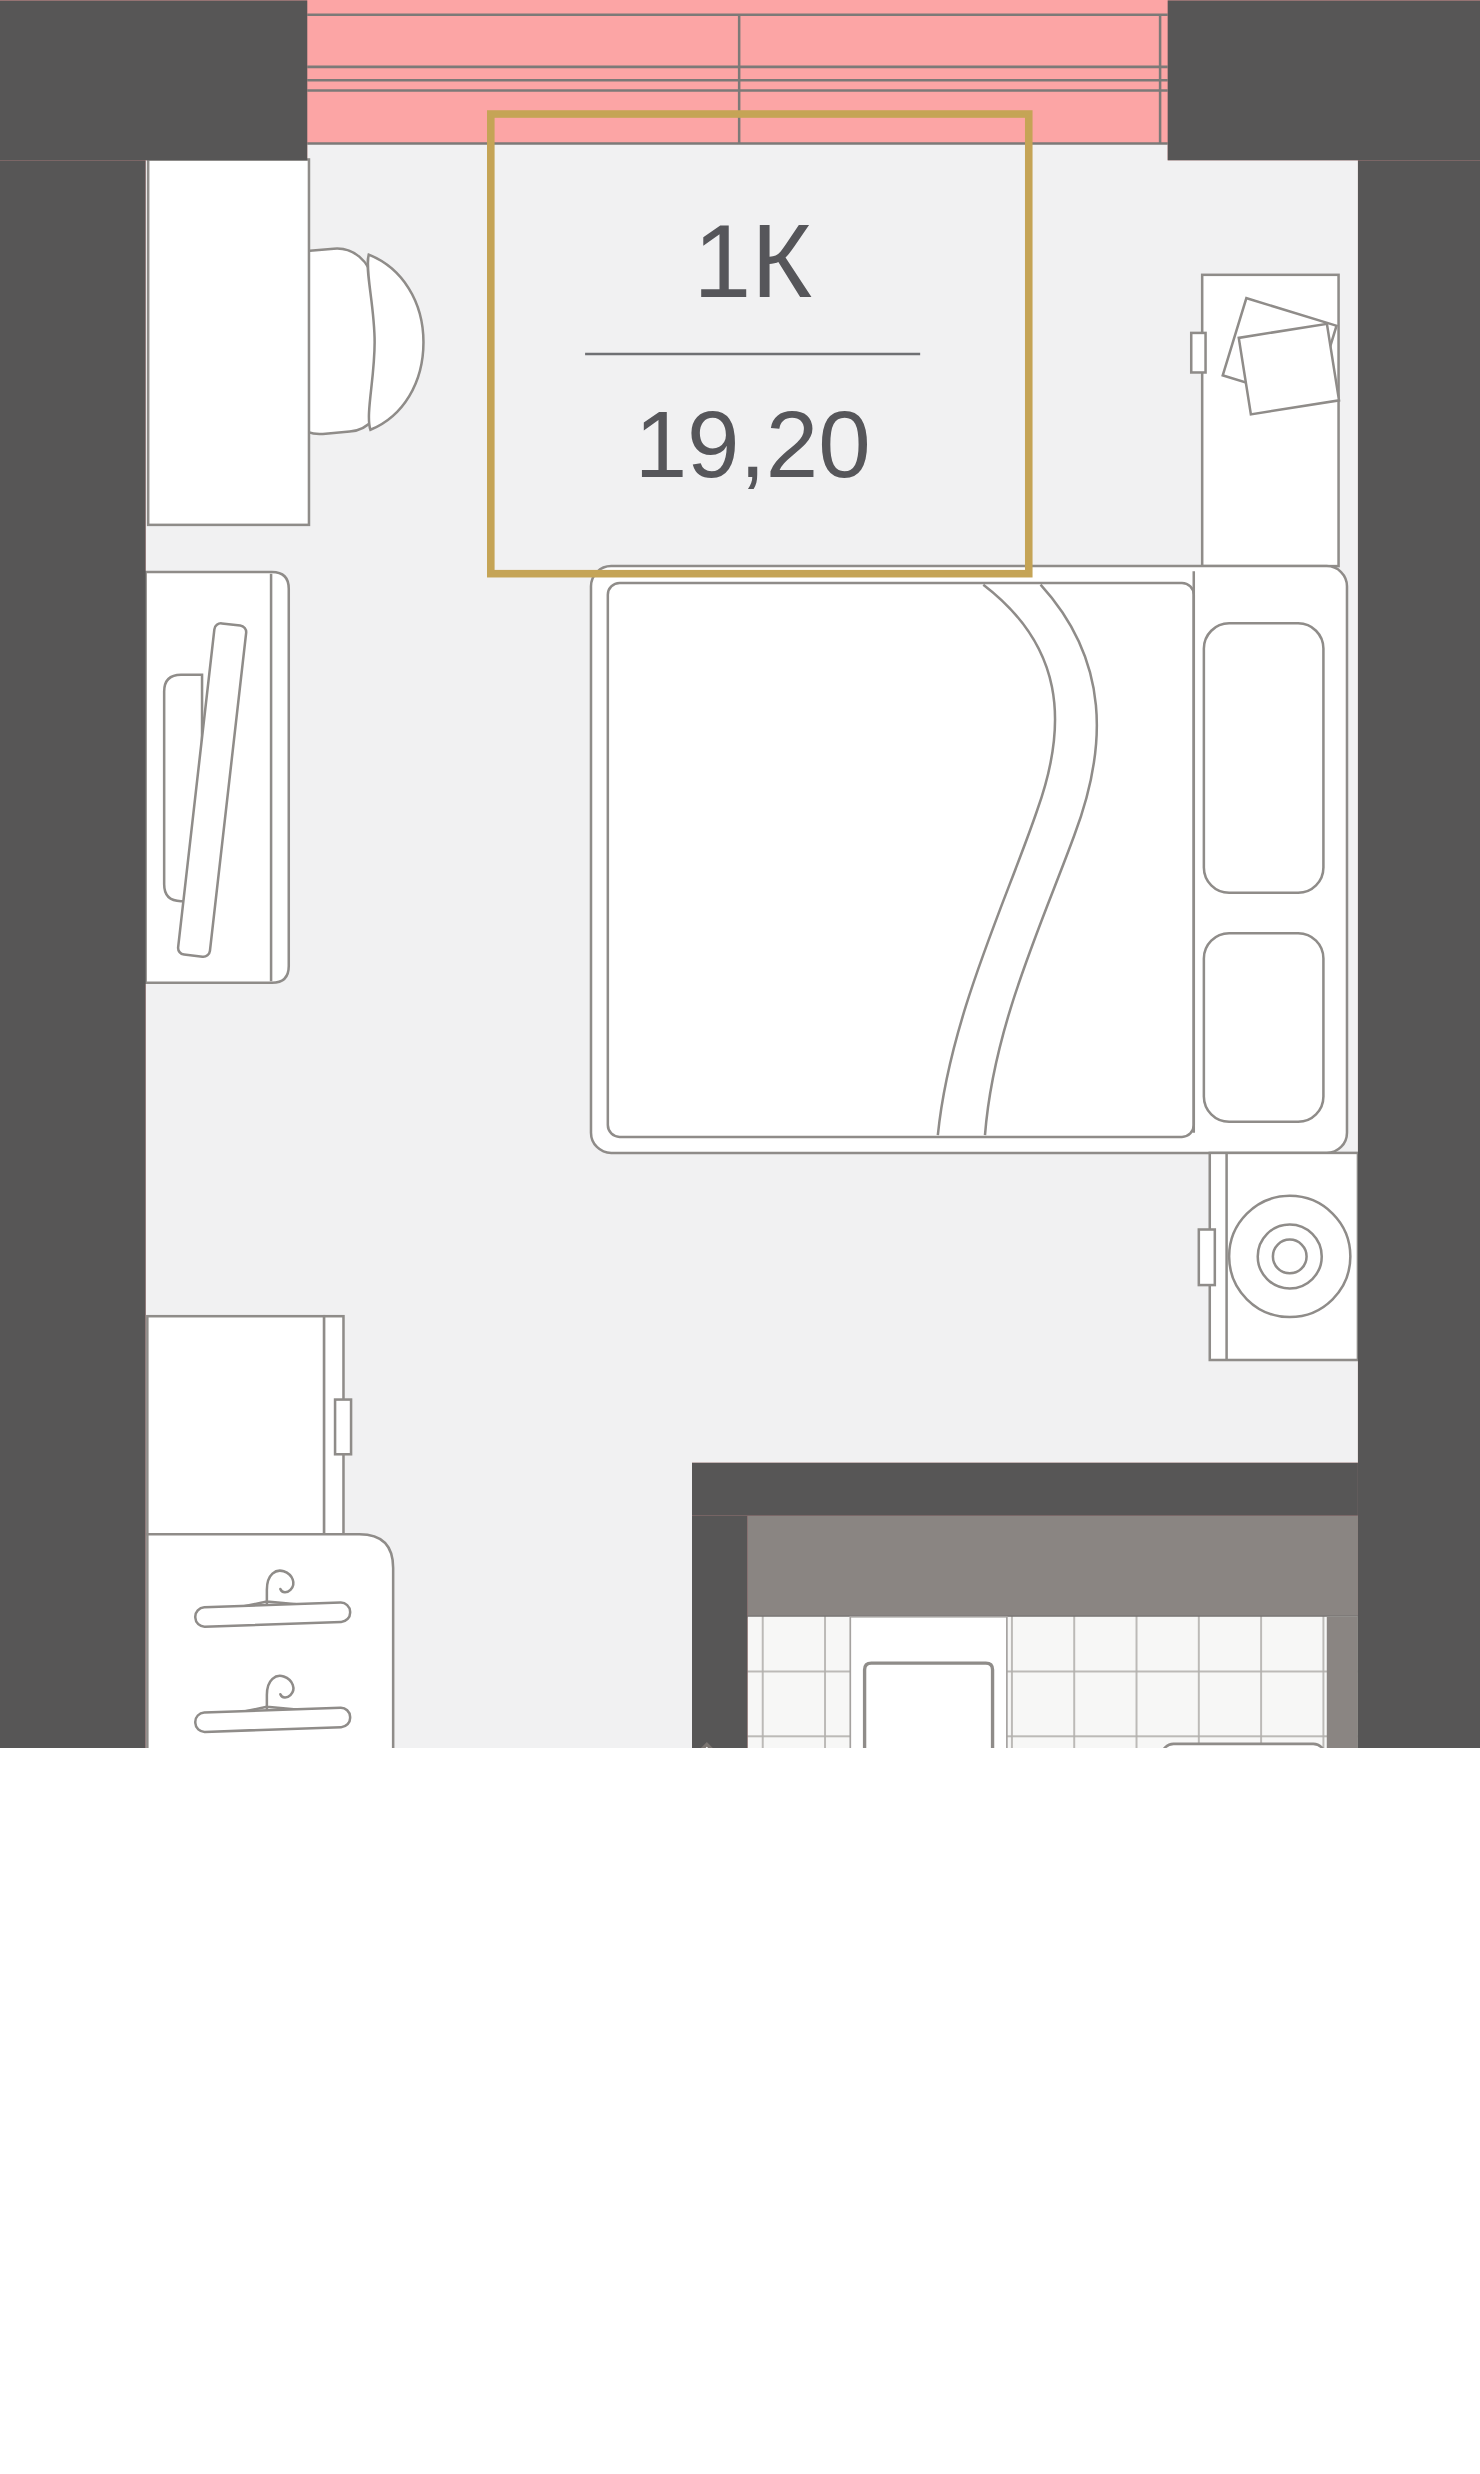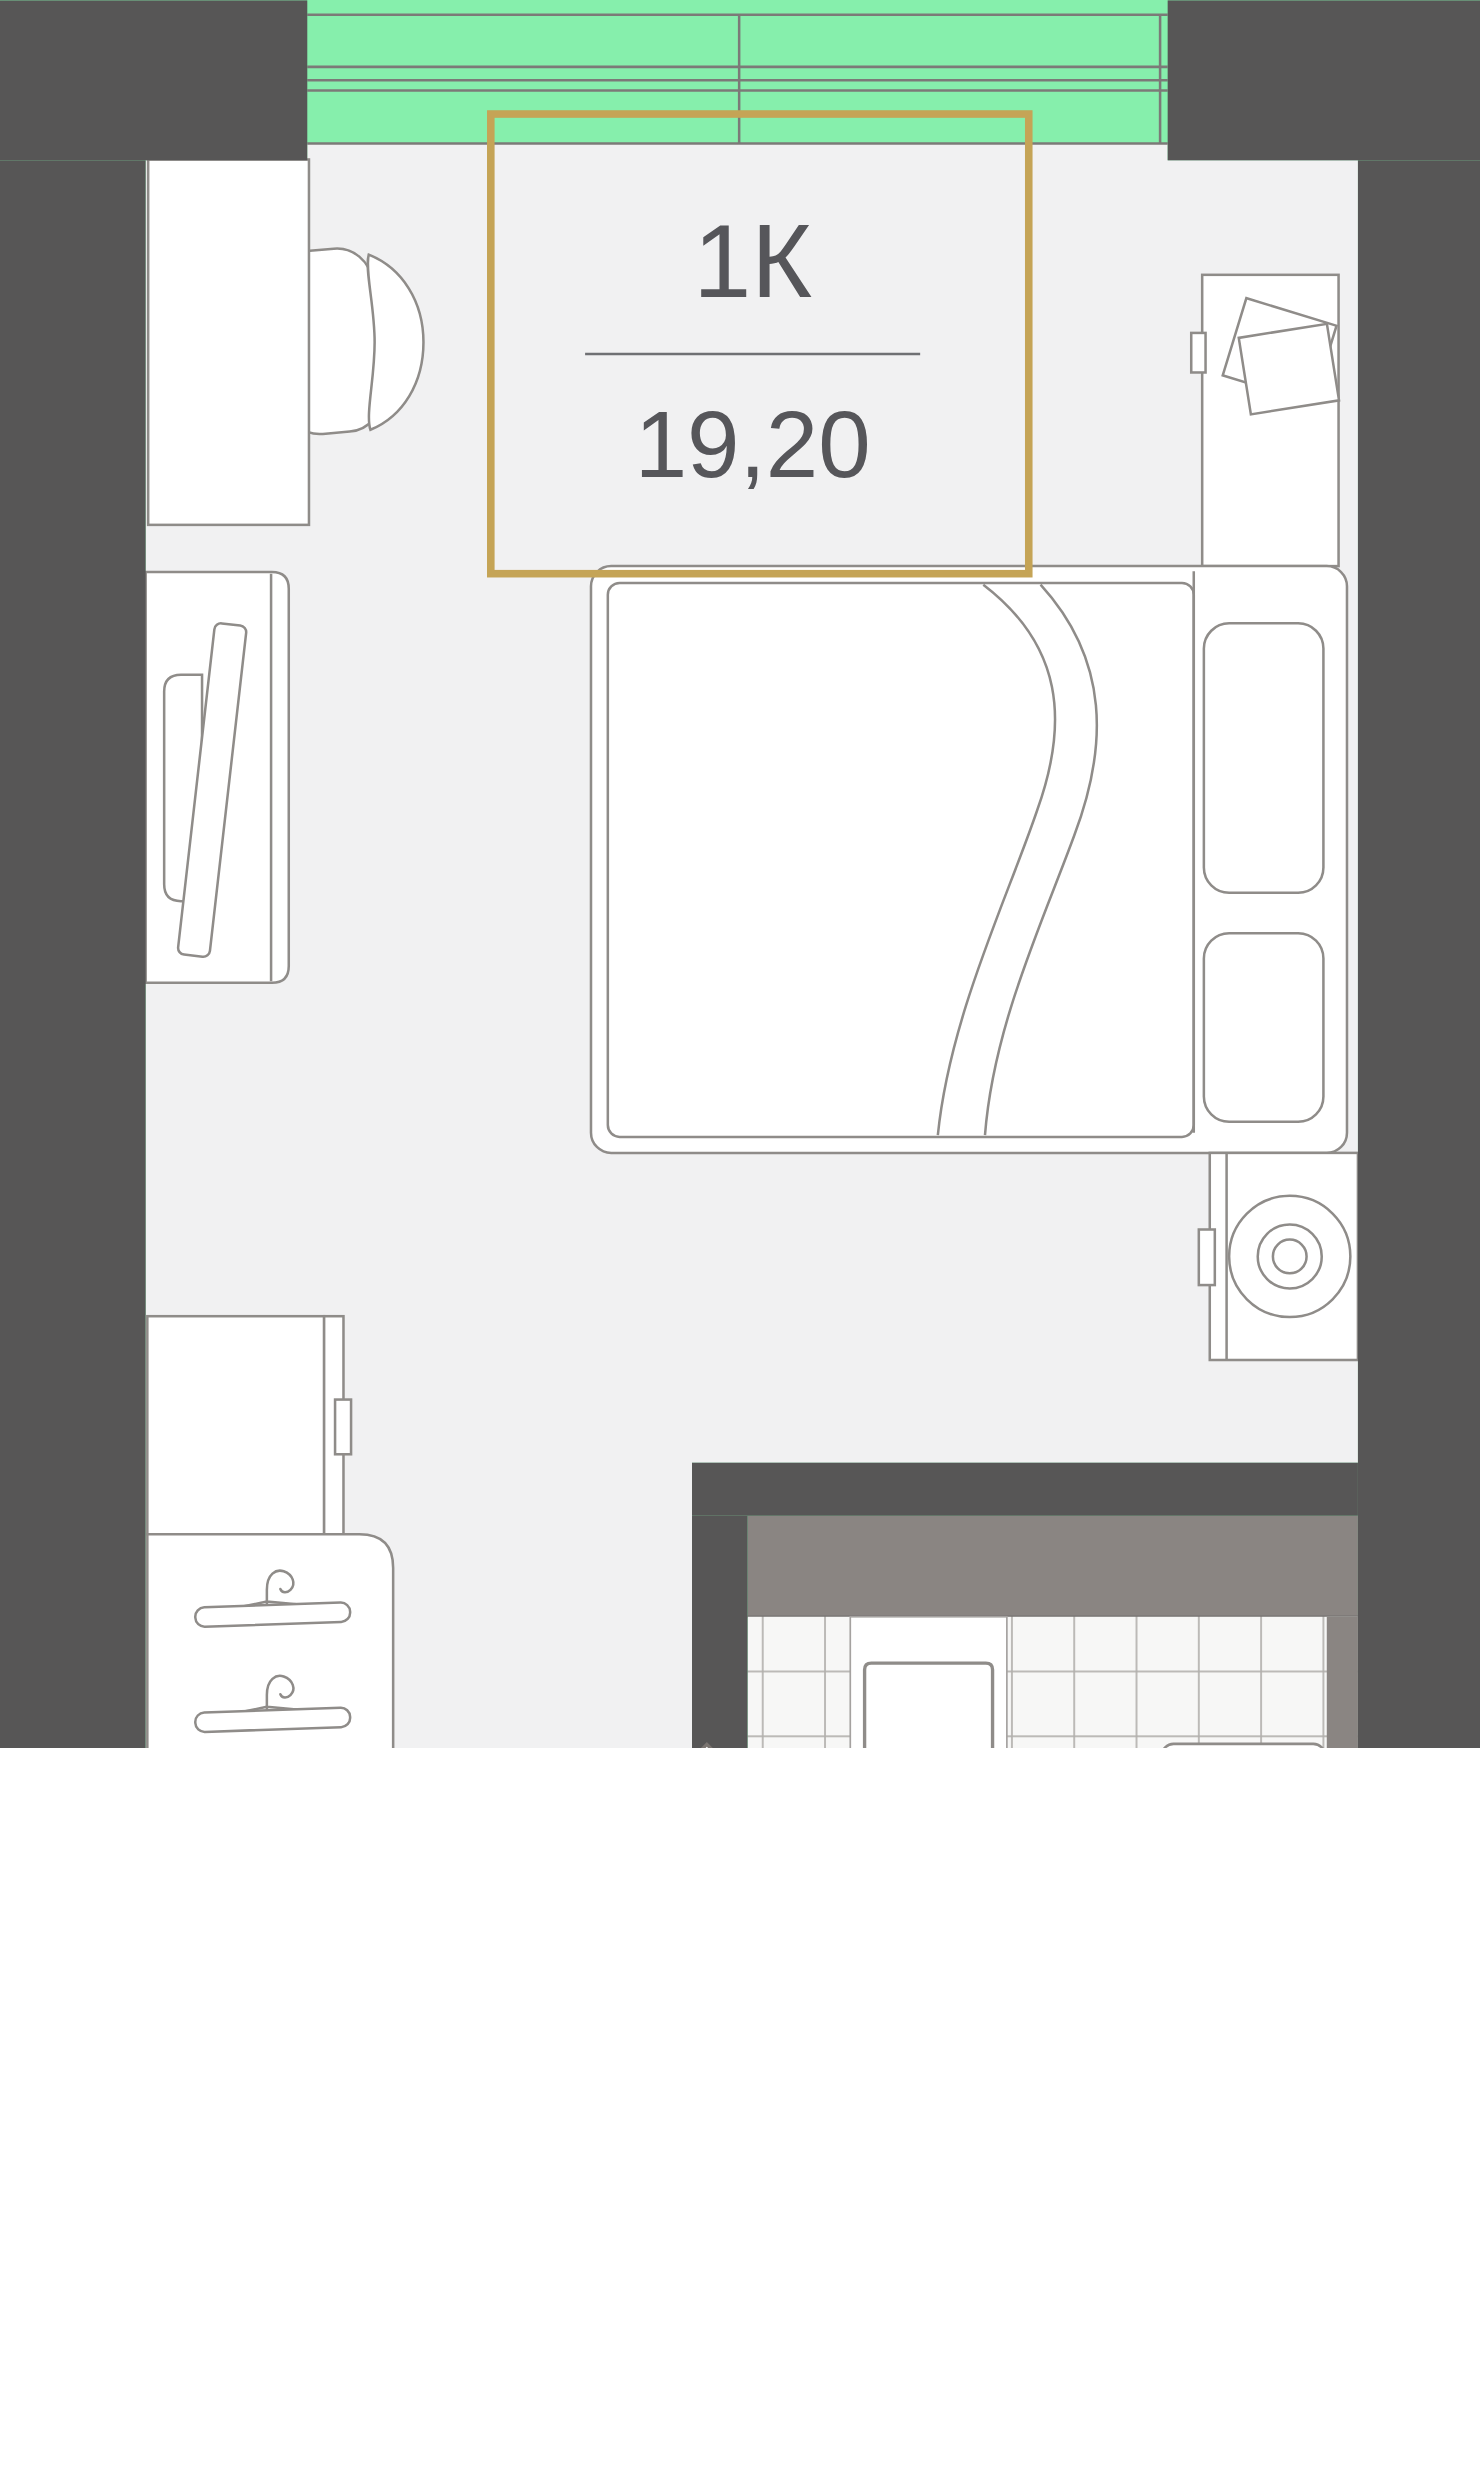--- a/index.html
+++ b/index.html
@@ -1,16 +1,16 @@
 <!DOCTYPE html>
 <html style="font-size:13.5px"><head>
 <meta charset="utf-8">
 <style>
   html,body{margin:0;padding:0;background:#ffffff;}
-  .page{width:1480px;height:1748px;position:relative;background:#86efac;overflow:hidden;}
+  .page{width:1480px;height:1748px;position:relative;background:#fca5a5;overflow:hidden;}
   svg{display:block;}
   text{font-family:"Liberation Sans","DejaVu Sans",sans-serif;fill:#56565a;}
   .t-big{font-size:124px;}
   .t-area{font-size:112px;}
 </style>
 </head>
 <body>
 
 <div class="page">
 <svg width="1480" height="2475" viewBox="0 0 1758 2939" xmlns="http://www.w3.org/2000/svg">

